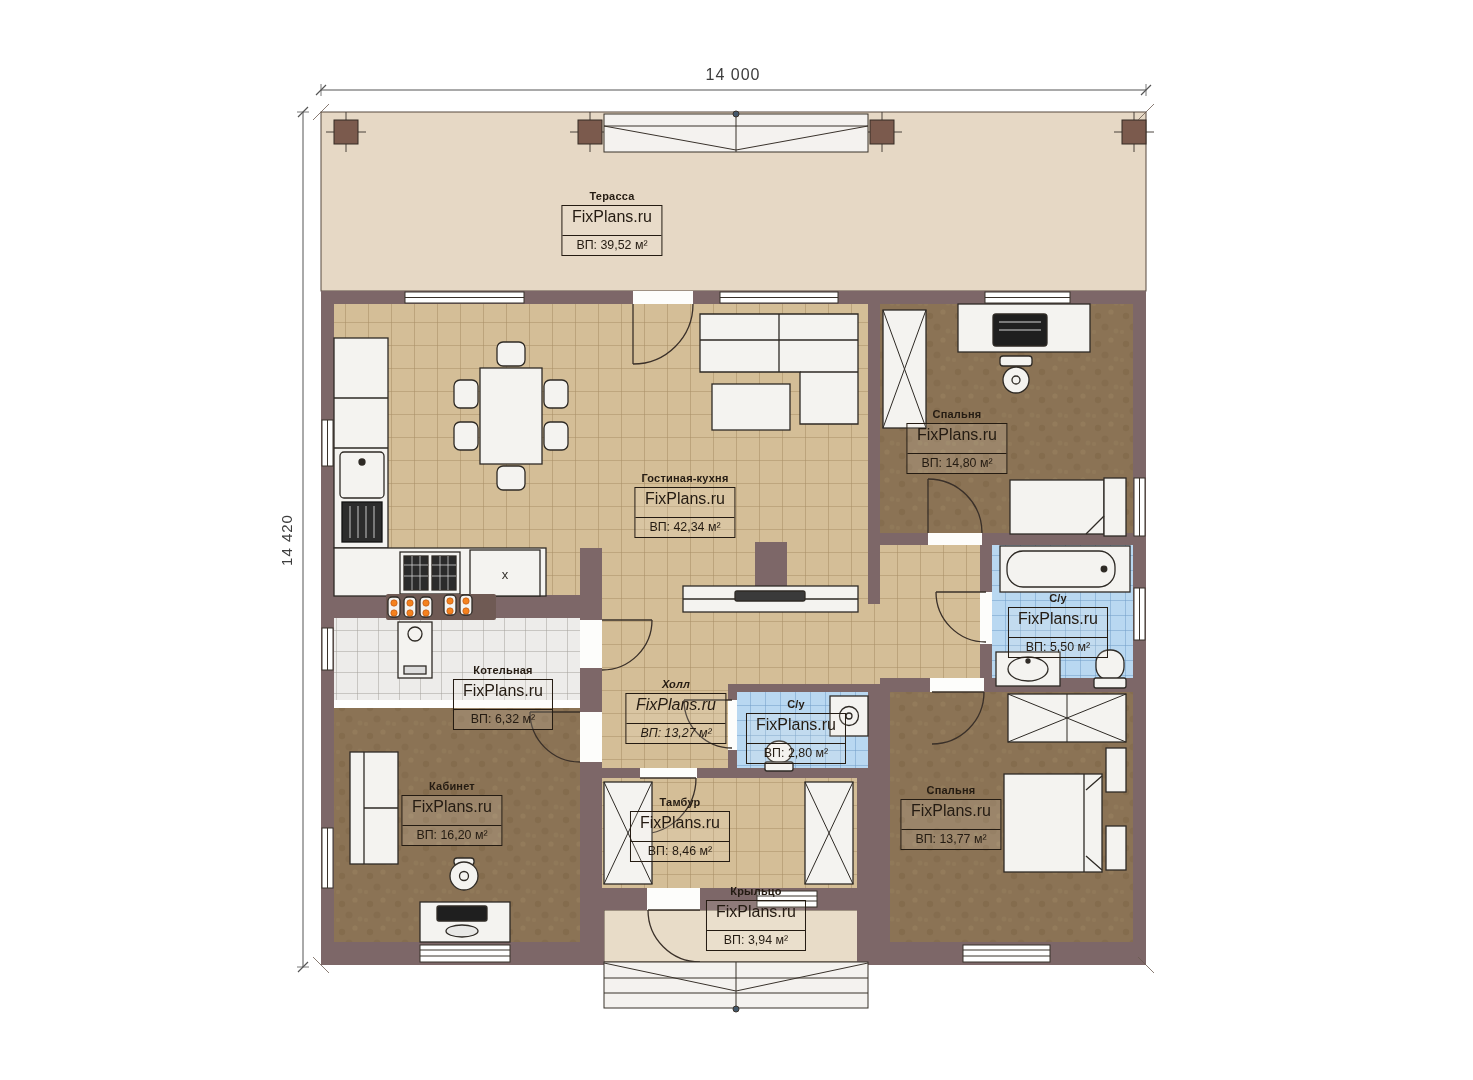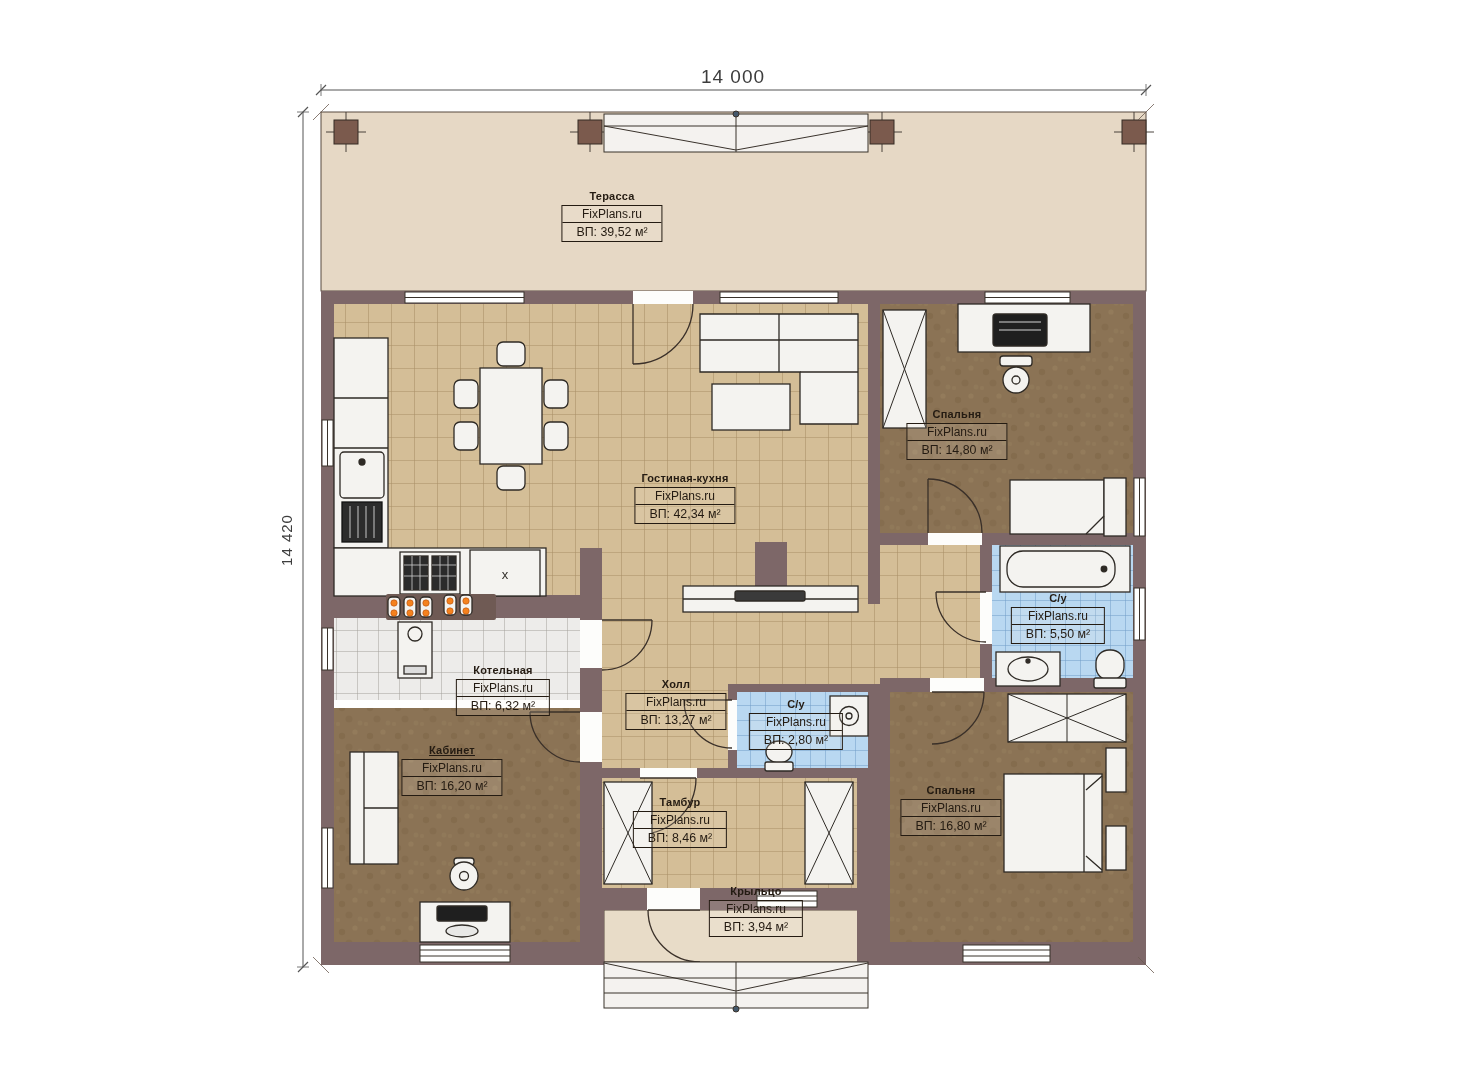--- a/index.html
+++ b/index.html
@@ -2,23 +2,23 @@
 <html><head>
 <meta charset="utf-8">
 <style>
   html,body{margin:0;padding:0;background:#fff;}
   body{font-family:"Liberation Sans", sans-serif;}
   .plan{position:relative;width:1473px;height:1080px;background:#fff;overflow:hidden;}
   .plan svg{position:absolute;left:0;top:0;}
   .room-label{position:absolute;transform:translateX(-50%);text-align:center;color:#241b12;z-index:5;}
   .room-label .nm{font-weight:bold;font-size:11px;line-height:1.15;margin-bottom:2px;letter-spacing:.2px;white-space:nowrap;}
   .lbl-box{display:inline-block;border:1.5px solid #241b12;background:rgba(250,244,230,.15);}
-  .lbl-box .wm{padding:1px 9px 0 9px;border-bottom:1.4px solid #241b12;font-size:12px;line-height:1.3;white-space:nowrap;}
+  .lbl-box .wm{padding:1px 9px 8px 9px;border-bottom:1.4px solid #241b12;font-size:16px;line-height:1.3;white-space:nowrap;}
   .lbl-box .ar{padding:1px 14px;font-size:12.4px;line-height:1.3;white-space:nowrap;}
-  .dim-top{position:absolute;left:733px;top:66px;transform:translateX(-50%);font-size:19px;color:#3d3d3d;letter-spacing:1px;z-index:5;}
+  .dim-top{position:absolute;left:733px;top:66px;transform:translateX(-50%);font-size:16px;color:#3d3d3d;letter-spacing:1px;z-index:5;}
   .dim-left{position:absolute;left:286px;top:540px;transform:translate(-50%,-50%) rotate(-90deg);font-size:15px;color:#3d3d3d;letter-spacing:1px;white-space:nowrap;z-index:5;}
   .xmark{font-size:13px;fill:#33302b;}
 </style>
 </head>
 <body>
 
 <div class="plan">
 <svg width="1473" height="1080" viewBox="0 0 1473 1080" xmlns="http://www.w3.org/2000/svg">
   <defs>
     <pattern id="tanT" width="23" height="23" patternUnits="userSpaceOnUse">
@@ -423,57 +423,57 @@
   </div>
 
   <div class="room-label" style="left:503px;top:640px;margin-top:24px;">
     <div class="nm">Котельная</div>
     <div class="lbl-box">
       <div class="wm">FixPlans.ru</div>
       <div class="ar">ВП: 6,32 м²</div>
     </div>
   </div>
 
-  <div class="room-label" style="left:676px;top:678px;">
+  <div class="room-label" style="left:676px;top:678px;font-style:italic;">
     <div class="nm">Холл</div>
     <div class="lbl-box">
       <div class="wm">FixPlans.ru</div>
       <div class="ar">ВП: 13,27 м²</div>
     </div>
   </div>
 
   <div class="room-label" style="left:796px;top:698px;">
     <div class="nm">С/у</div>
     <div class="lbl-box">
       <div class="wm">FixPlans.ru</div>
       <div class="ar">ВП: 2,80 м²</div>
     </div>
   </div>
 
-  <div class="room-label" style="left:452px;top:744px;text-decoration:underline;">
+  <div class="room-label" style="left:452px;top:780px;">
     <div class="nm">Кабинет</div>
     <div class="lbl-box">
       <div class="wm">FixPlans.ru</div>
       <div class="ar">ВП: 16,20 м²</div>
     </div>
   </div>
 
   <div class="room-label" style="left:680px;top:796px;">
     <div class="nm">Тамбур</div>
     <div class="lbl-box">
       <div class="wm">FixPlans.ru</div>
       <div class="ar">ВП: 8,46 м²</div>
     </div>
   </div>
 
   <div class="room-label" style="left:951px;top:784px;">
     <div class="nm">Спальня</div>
     <div class="lbl-box">
       <div class="wm">FixPlans.ru</div>
-      <div class="ar">ВП: 16,80 м²</div>
+      <div class="ar">ВП: 13,77 м²</div>
     </div>
   </div>
 
   <div class="room-label" style="left:756px;top:885px;">
     <div class="nm">Крыльцо</div>
     <div class="lbl-box">
       <div class="wm">FixPlans.ru</div>
       <div class="ar">ВП: 3,94 м²</div>
     </div>
   </div>

